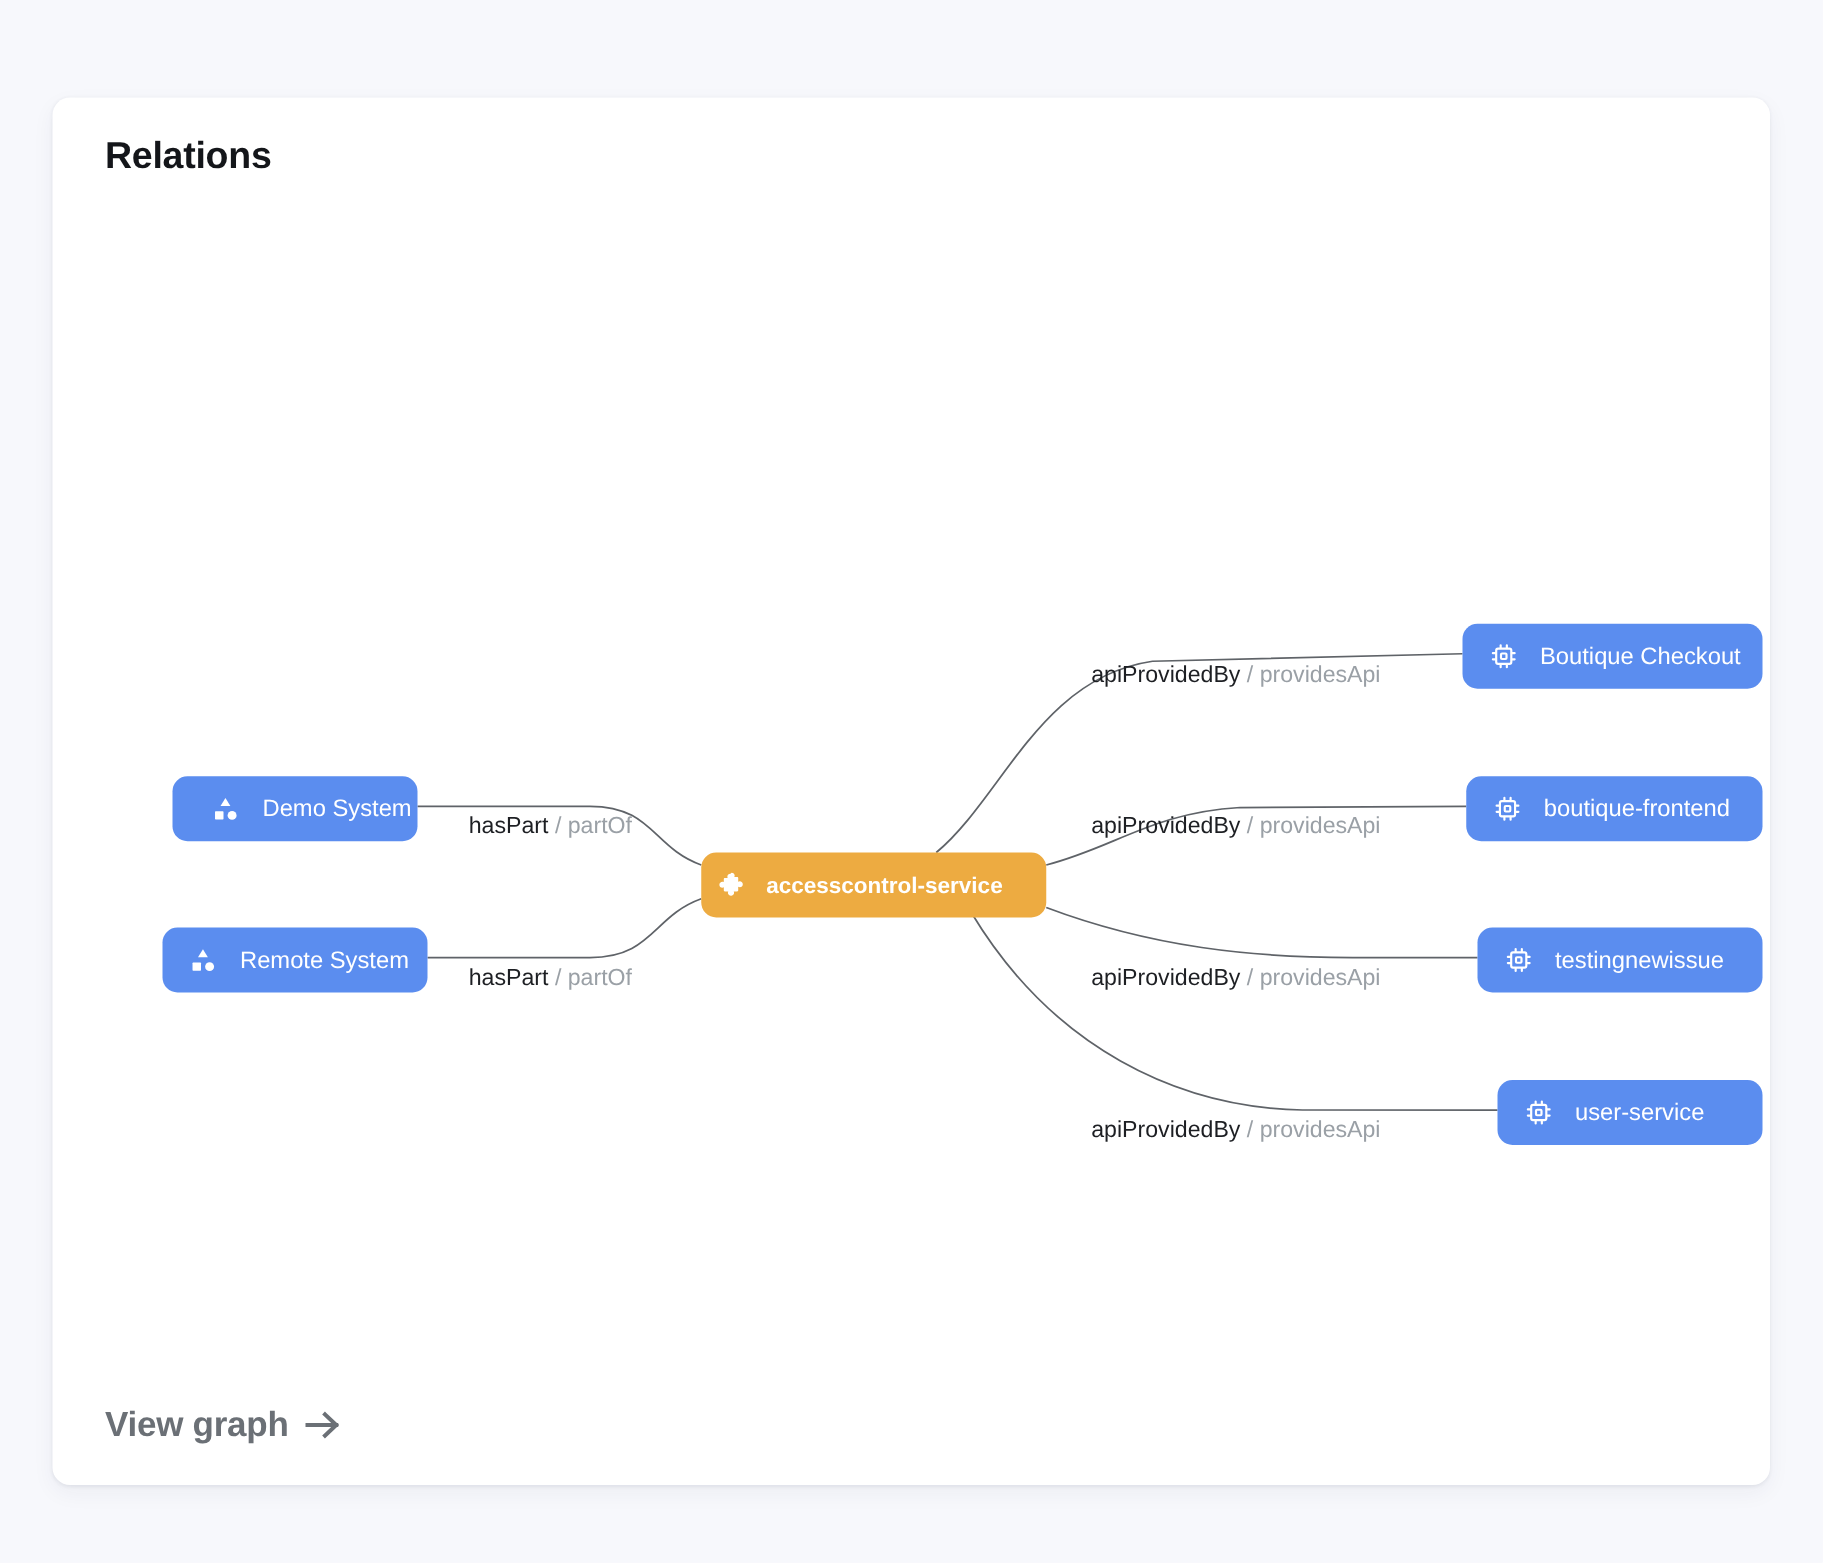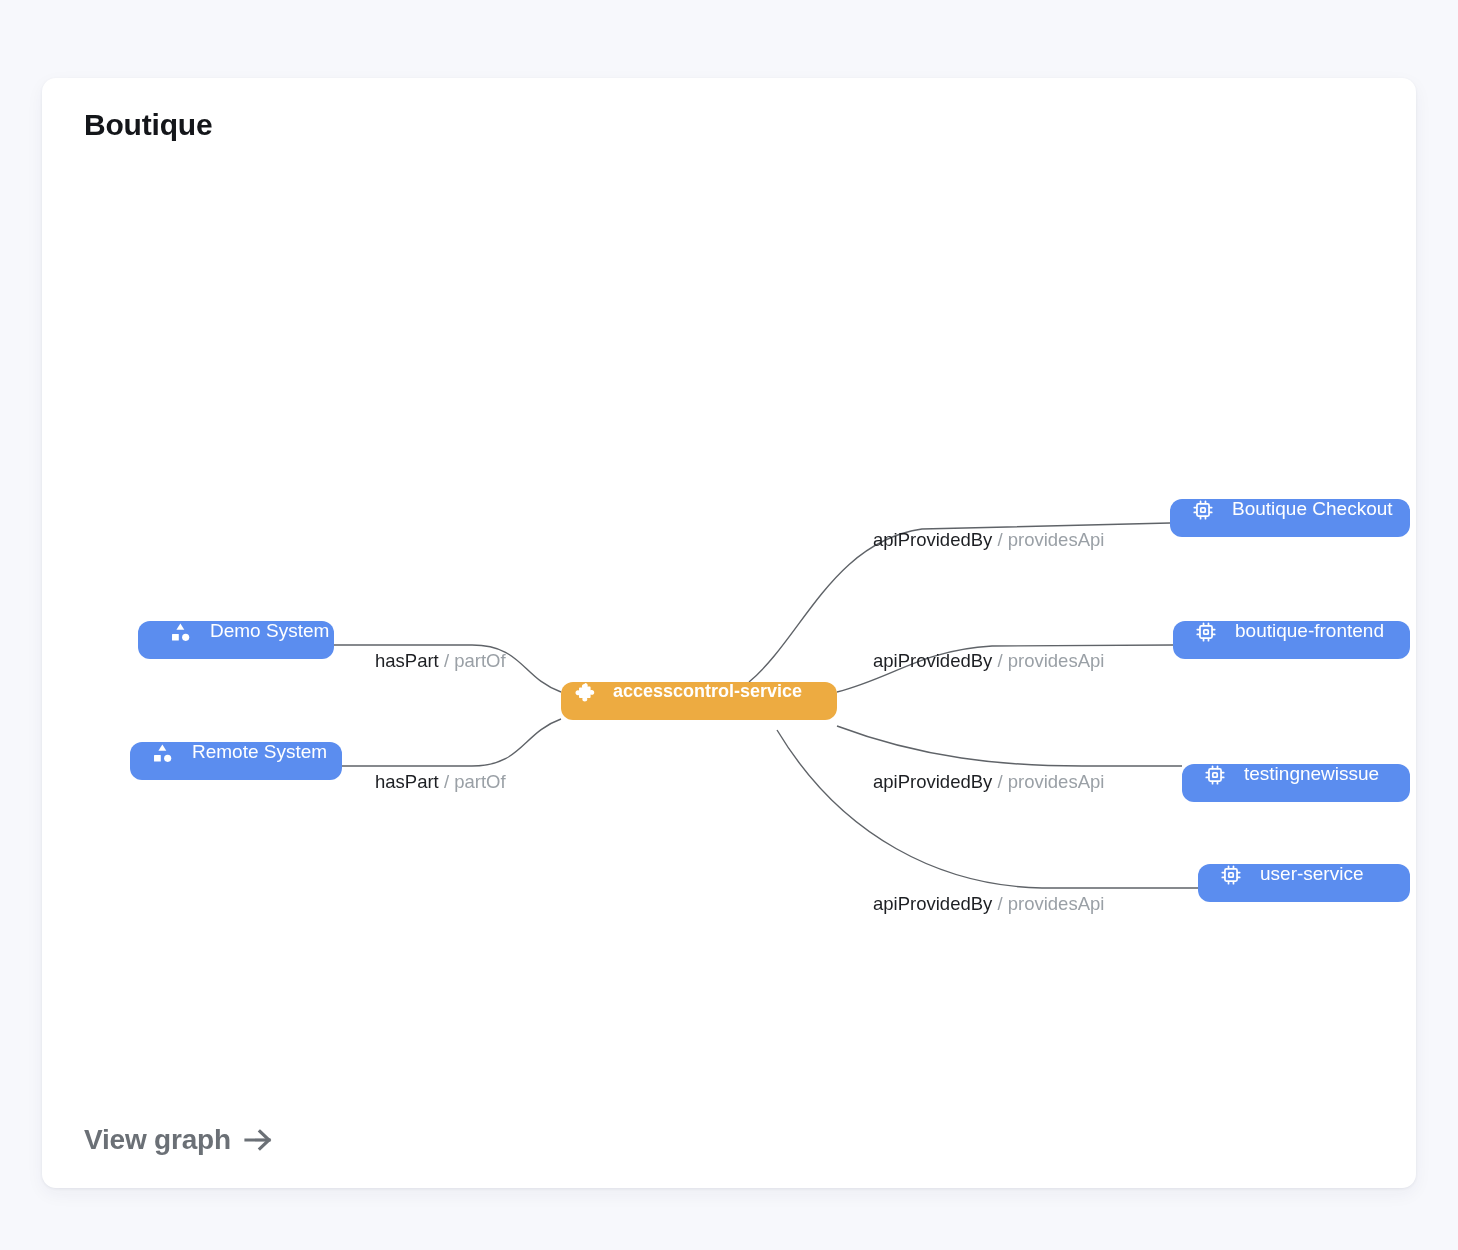--- a/index.html
+++ b/index.html
@@ -50,22 +50,22 @@
     height: 1110px;
   }
   .edge-path {
     fill: none;
     stroke: #5f6368;
     stroke-width: 1.4px;
   }
   .node {
     position: absolute;
     display: flex;
-    align-items: flex-start;
-    height: 38px;
+    align-items: center;
+    height: 52px;
     border-radius: 12px;
     padding: 0 22px;
     box-sizing: border-box;
     white-space: nowrap;
   }
   .node-system, .node-component {
     background: #5b8def;
   }
   .node-center {
     background: #edab41;
@@ -120,21 +120,21 @@
   .view-graph .arrow {
     display: inline-flex;
     align-items: center;
   }
 </style>
 </head>
 <body>
 
 <div id="root">
   <div class="card">
-    <div class="card-title">Boutique</div>
+    <div class="card-title">Relations</div>
 
     <div class="graph">
       <svg class="edges" viewBox="0 0 1374 1110" xmlns="http://www.w3.org/2000/svg">
           <path d="M 292 567 L 430 567 C 480 567 480 600 519 614" class="edge-path"></path>
           <path d="M 300 688 L 430 688 C 480 688 480 655 519 641" class="edge-path"></path>
           <path d="M 707 604 C 760 560 790 464 880 451 L 1128 445" class="edge-path"></path>
           <path d="M 795 614 C 850 600 880 572 950 568 L 1131 567" class="edge-path"></path>
           <path d="M 795 648 C 880 680 960 688 1040 688 L 1140 688" class="edge-path"></path>
           <path d="M 735 652 C 800 760 900 808 1000 810 L 1156 810" class="edge-path"></path>
         </svg>
@@ -172,21 +172,21 @@
           <div class="node node-component" style="left: 1131px; top: 543px; width: 237px;">
             <span class="node-icon">
               <svg width="22" height="22" viewBox="0 0 24 24" fill="none" xmlns="http://www.w3.org/2000/svg">
                 <rect x="5.4" y="5.4" width="13.2" height="13.2" rx="1.6" stroke="#ffffff" stroke-width="1.9"></rect>
                 <rect x="9.6" y="9.6" width="4.8" height="4.8" rx="0.9" stroke="#ffffff" stroke-width="1.9"></rect>
                 <path d="M9.3 2.5v2.4M14.7 2.5v2.4M9.3 19.1v2.4M14.7 19.1v2.4M2.5 9.3h2.4M2.5 14.7h2.4M19.1 9.3h2.4M19.1 14.7h2.4" stroke="#ffffff" stroke-width="1.9" stroke-linecap="round"></path>
               </svg>
             </span>
             <span class="node-label">boutique-frontend</span>
           </div>
-          <div class="node node-component" style="left: 1140px; top: 664px; width: 228px; margin-top: 22px;">
+          <div class="node node-component" style="left: 1140px; top: 664px; width: 228px;">
             <span class="node-icon">
               <svg width="22" height="22" viewBox="0 0 24 24" fill="none" xmlns="http://www.w3.org/2000/svg">
                 <rect x="5.4" y="5.4" width="13.2" height="13.2" rx="1.6" stroke="#ffffff" stroke-width="1.9"></rect>
                 <rect x="9.6" y="9.6" width="4.8" height="4.8" rx="0.9" stroke="#ffffff" stroke-width="1.9"></rect>
                 <path d="M9.3 2.5v2.4M14.7 2.5v2.4M9.3 19.1v2.4M14.7 19.1v2.4M2.5 9.3h2.4M2.5 14.7h2.4M19.1 9.3h2.4M19.1 14.7h2.4" stroke="#ffffff" stroke-width="1.9" stroke-linecap="round"></path>
               </svg>
             </span>
             <span class="node-label">testingnewissue</span>
           </div>
           <div class="node node-component" style="left: 1156px; top: 786px; width: 212px;">

